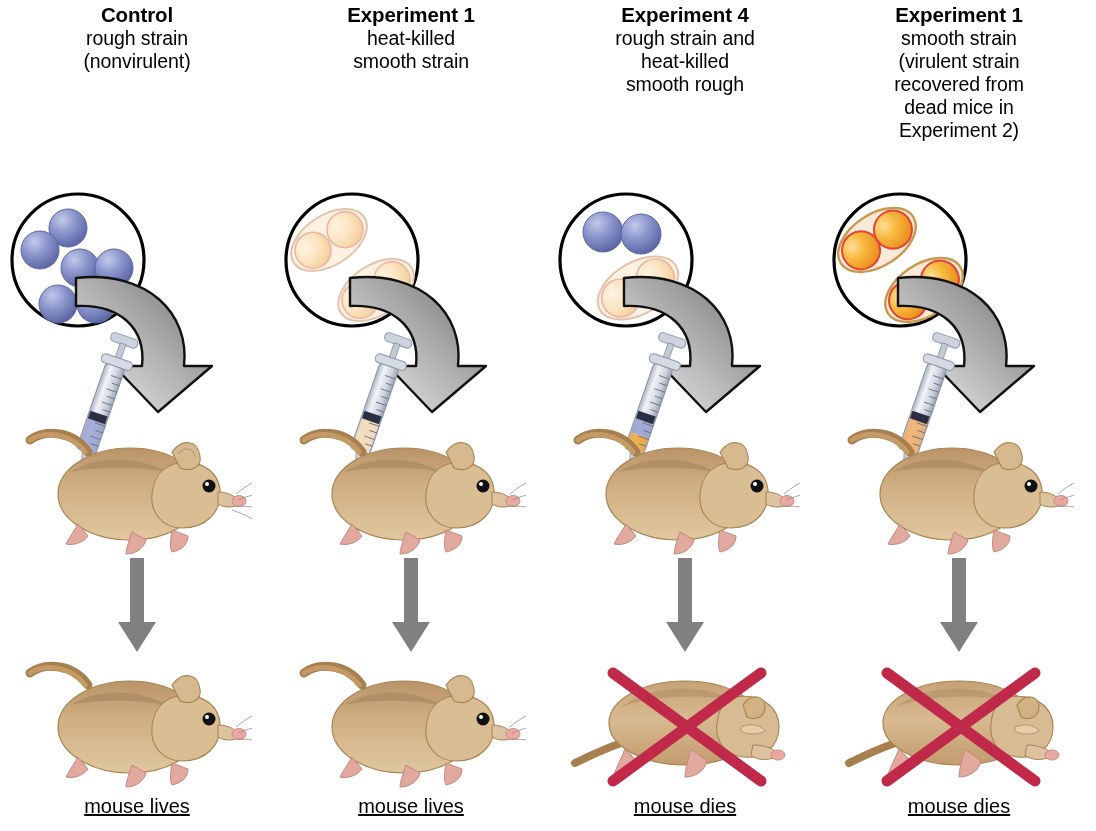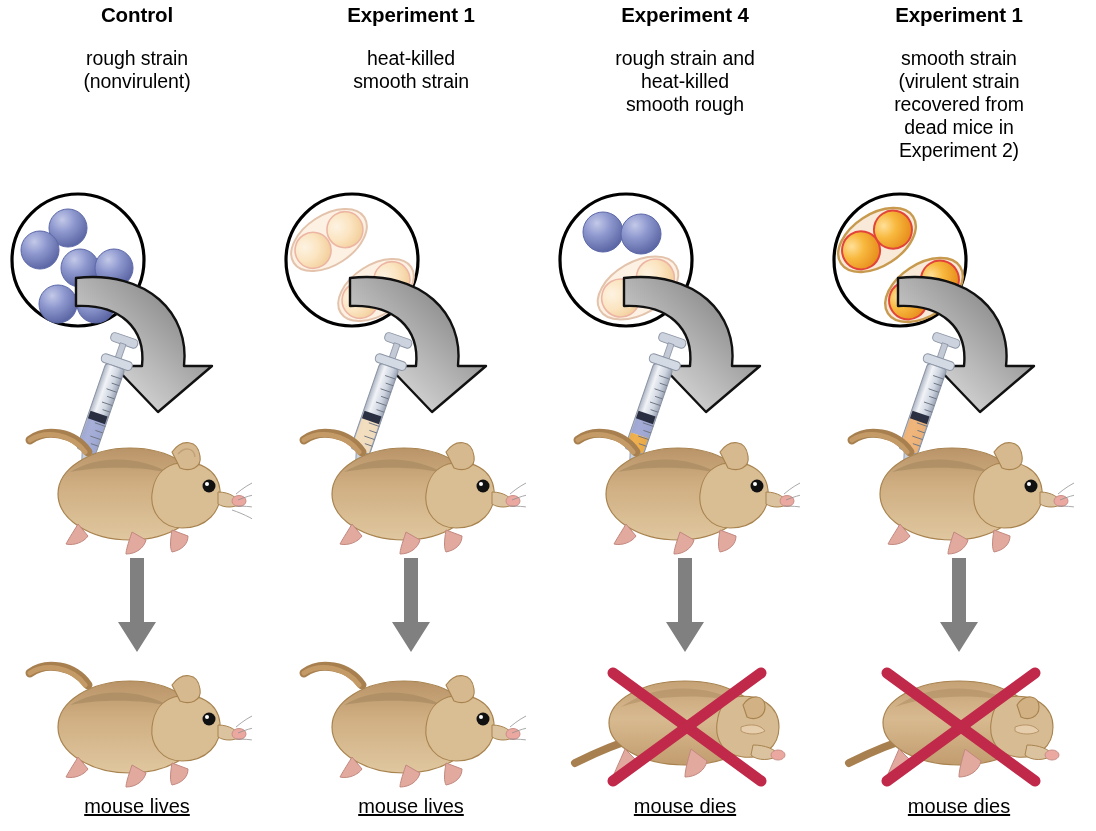--- a/index.html
+++ b/index.html
@@ -40,21 +40,21 @@
     line-height: 1.12;
     text-align: left;
     margin-top: 4px;
     letter-spacing: -0.1px;
   }
   .col-subtitle {
     font-size: 19.5px;
     font-weight: normal;
     line-height: 1.18;
     text-align: center;
-    margin-top: 20px;
+    margin-top: 0;
     white-space: pre-line;
     letter-spacing: -0.1px;
   }
 
   
   .inject-stage {
     position: absolute;
     top: 188px;
     left: 0;
     right: 0;

